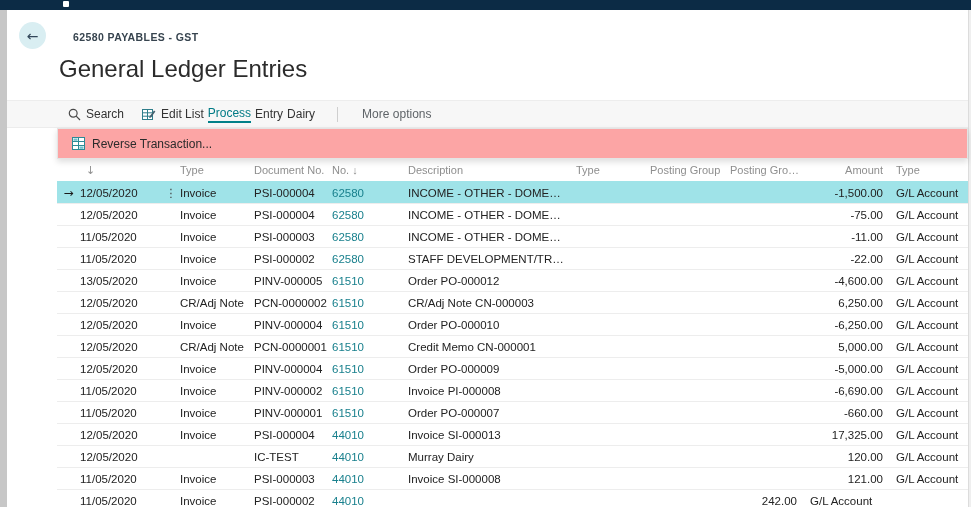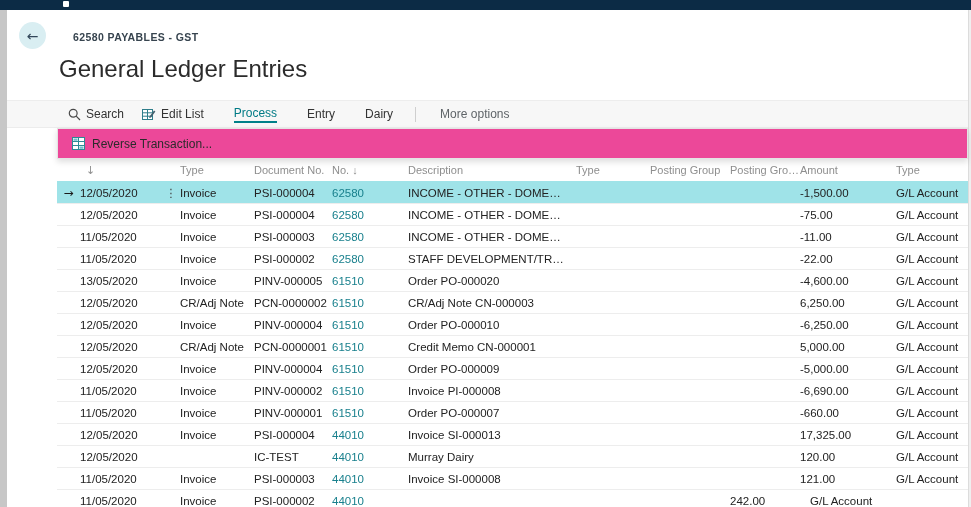--- a/index.html
+++ b/index.html
@@ -23,39 +23,39 @@
     color:#37444f; letter-spacing:.4px; cursor:pointer; }
 
   .page-title { position:absolute; left:52px; top:45px; font-size:24px; font-weight:300; color:#2b2b2b; }
 
   .toolbar { position:absolute; left:0; top:90px; width:961px; height:28px; background:#f7f7f7;
     border-top:1px solid #ededed; border-bottom:1px solid #ececec;
     display:flex; align-items:center; font-size:12px; color:#333; }
   .tb-item { display:flex; align-items:center; gap:5px; cursor:pointer; }
   .tb-search { margin-left:61px; }
   .tb-editlist { margin-left:18px; }
-  .tab { margin-left:30px; cursor:pointer; }
+  .tab { margin-left:4px; cursor:pointer; }
   .tab.active { color:#007a85; border-bottom:2px solid #008089; padding-bottom:1px; }
   .tb-sep { width:1px; height:15px; background:#cfcfcf; margin-left:22px; }
   .tb-more { margin-left:24px; color:#5f6468; cursor:pointer; }
 
-  .dropdown { position:absolute; left:50px; top:118px; width:911px; height:31px; background:#ec4899;
+  .dropdown { position:absolute; left:50px; top:118px; width:911px; height:31px; background:#fca5a5;
     border:1px solid #e4e4e4; box-shadow:0 3px 6px rgba(0,0,0,.13);
     display:flex; align-items:center; z-index:5; }
   .dd-item { display:flex; align-items:center; gap:7px; margin-left:14px; font-size:12px; color:#2b2b2b; cursor:pointer; }
 
   .table { position:absolute; left:50px; top:149px; width:911px; }
   .grid-row { display:grid;
     grid-template-columns:23px 82px 18px 74px 78px 76px 168px 74px 80px 70px 86px 82px;
     align-items:center; height:22px; }
   .thead { color:#8e8e8e; font-size:11px; }
   .thead .cell { cursor:pointer; }
   .cell { white-space:nowrap; overflow:hidden; text-overflow:ellipsis; }
   .h-date { padding-left:6px; font-family:"DejaVu Sans", sans-serif; }
-  .h-amt, .c-amt { padding-right:3px; }
+  .h-amt, .c-amt { text-align:right; padding-right:3px; }
   .h-type3, .c-type3 { padding-left:10px; }
 
   .tbody .grid-row { font-size:11.5px; color:#222; border-top:1px solid #ededed; cursor:pointer; }
   .tbody .grid-row.selected { background:#9fe3e8; border-top-color:#9fe3e8; }
   .c-sel { text-align:center; font-size:12px; color:#1a1a1a; font-family:"DejaVu Sans", sans-serif; }
   .c-dots { text-align:center; color:#444; font-family:"DejaVu Sans", sans-serif; }
   .c-no a, .c-no { color:#19808d; text-decoration:none; cursor:pointer; }
   .c-desc { padding-right:8px; }
 
   .icon { display:inline-flex; align-items:center; }
@@ -198,21 +198,21 @@
     <div class="cell c-amt">-22.00</div>
     <div class="cell c-type3">G/L Account</div>
   </div>
           <div class="grid-row">
     <div class="cell c-sel"></div>
     <div class="cell">13/05/2020</div>
     <div class="cell c-dots"></div>
     <div class="cell">Invoice</div>
     <div class="cell">PINV-000005</div>
     <div class="cell c-no">61510</div>
-    <div class="cell c-desc">Order PO-000020</div>
+    <div class="cell c-desc">Order PO-000012</div>
     <div class="cell"></div>
     <div class="cell"></div>
     <div class="cell"></div>
     <div class="cell c-amt">-4,600.00</div>
     <div class="cell c-type3">G/L Account</div>
   </div>
           <div class="grid-row">
     <div class="cell c-sel"></div>
     <div class="cell">12/05/2020</div>
     <div class="cell c-dots"></div>

